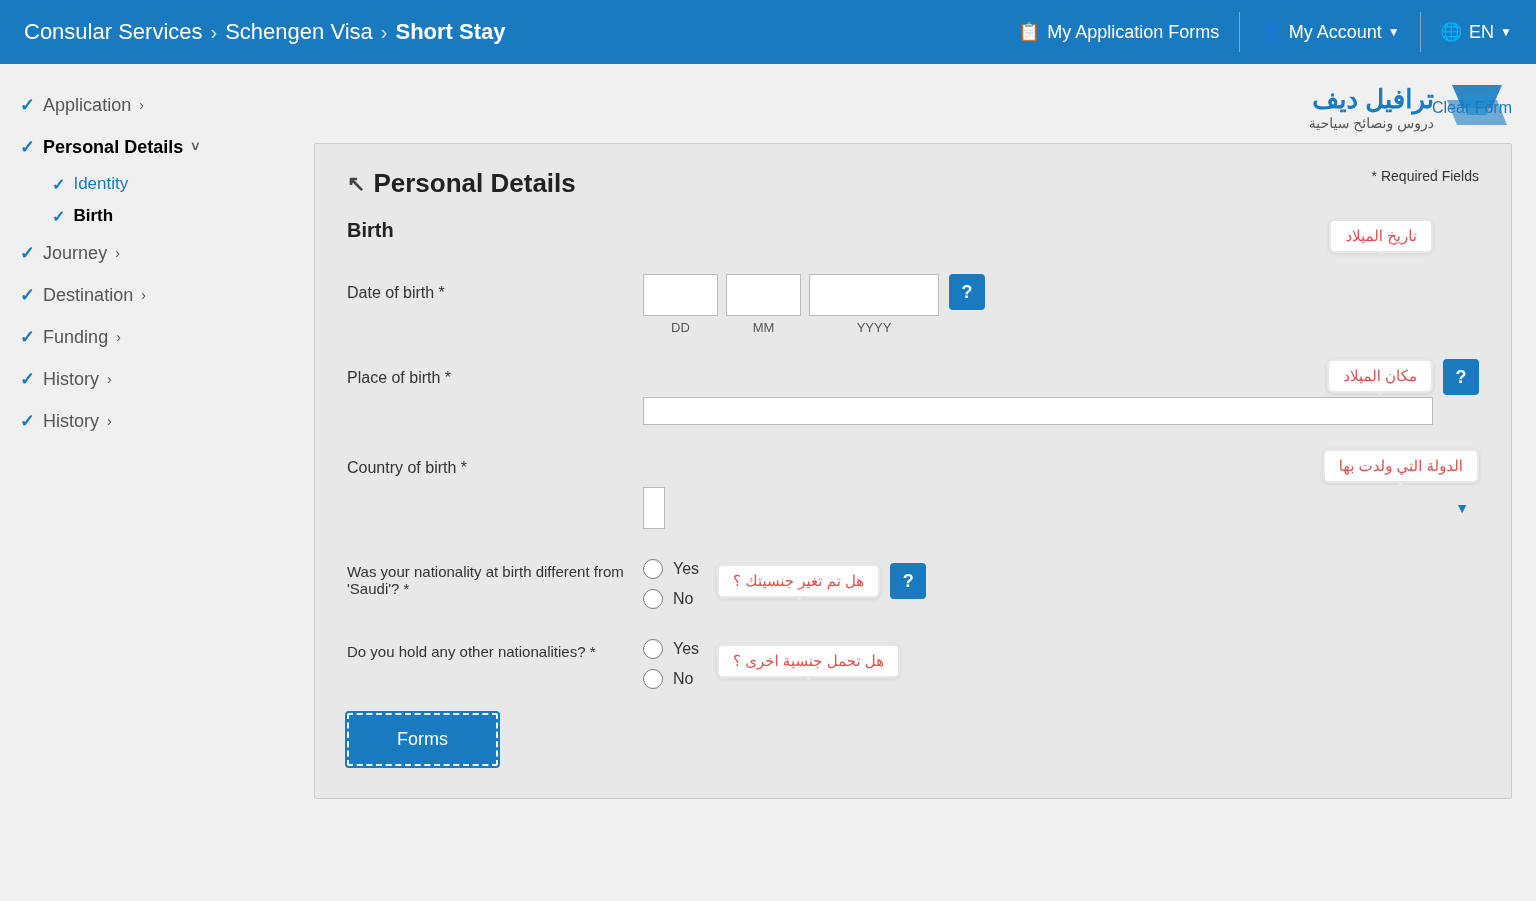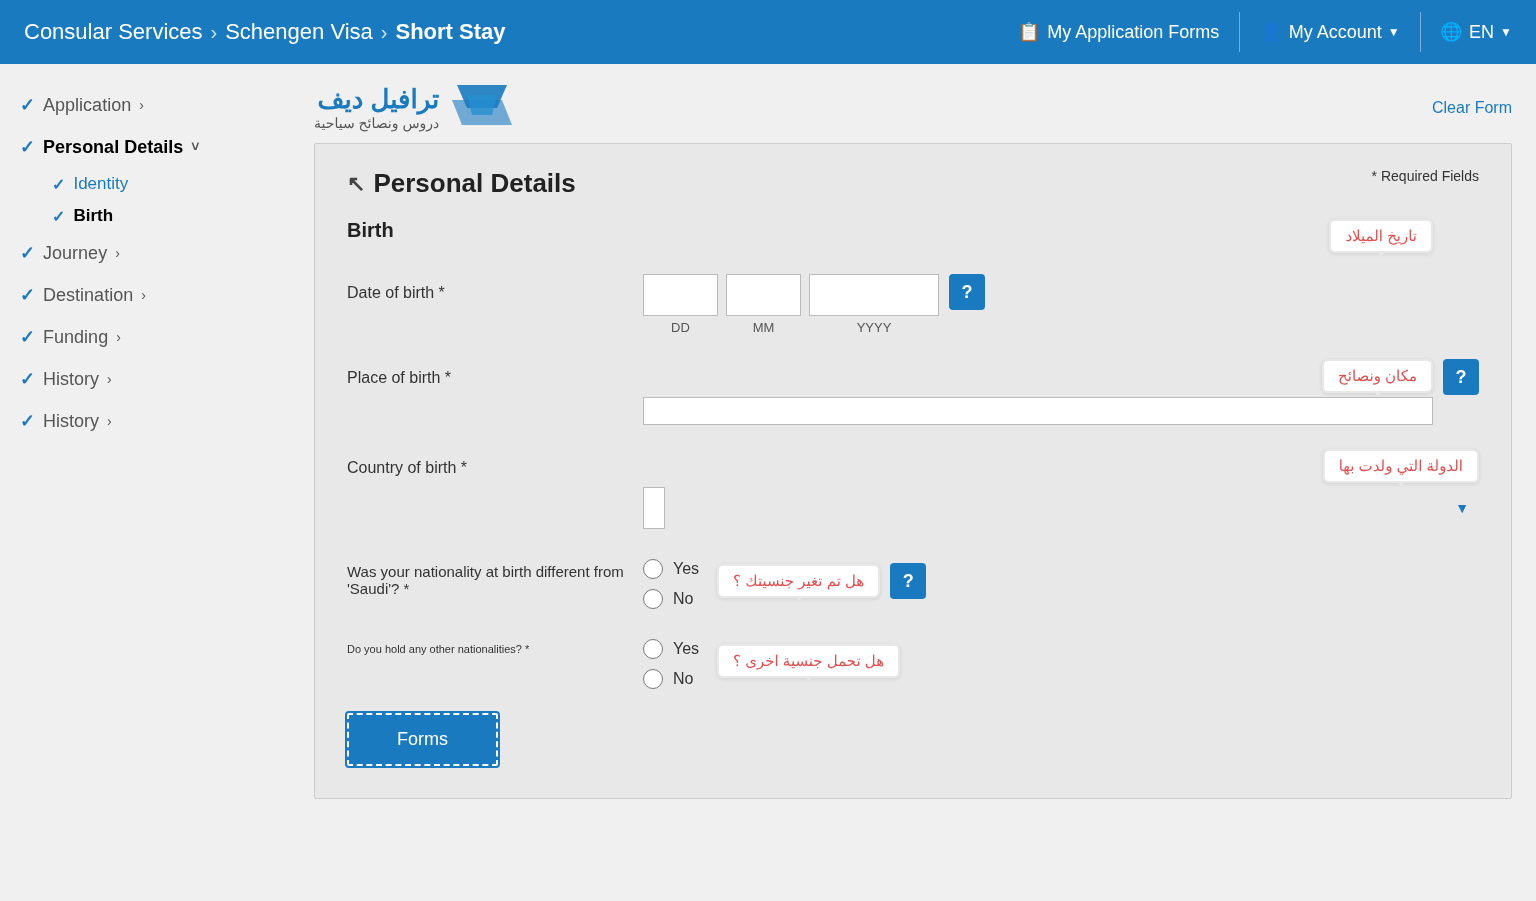--- a/index.html
+++ b/index.html
@@ -113,21 +113,21 @@
     .content-area {
       flex: 1;
       padding: 16px 24px 24px 24px;
       background: #f0f0f0;
     }
 
     
     .logo-row {
       display: flex;
       align-items: center;
-      justify-content: flex-start;
+      justify-content: flex-end;
       position: relative;
       margin-bottom: 8px;
     }
     .logo-container {
       display: flex;
       align-items: center;
       gap: 8px;
     }
     .logo-text {
       text-align: right;
@@ -526,21 +526,21 @@
           </div>
           <button class="help-btn">?</button>
         </div>
       </div>
 
       <div class="form-row">
         <div class="form-label">Place of birth *</div>
         <div class="form-control-area">
           <div style="flex:1; display:flex; flex-direction:column; gap:4px;">
             <div style="display:flex; justify-content:flex-end;">
-              <div class="arabic-bubble">مكان ونصائح</div>
+              <div class="arabic-bubble">مكان الميلاد</div>
             </div>
             <input type="text" class="text-input" style="width: 100%;">
           </div>
           <button class="help-btn">?</button>
         </div>
       </div>
 
       <div class="form-row">
         <div class="form-label">Country of birth *</div>
         <div class="form-control-area">
@@ -569,21 +569,21 @@
               <input type="radio" name="nationality_diff" value="no" style="">
               <span>No</span>
             </label>
           </div>
           <div class="arabic-bubble" style="align-self:center; margin-left:8px;">هل تم تغير جنسيتك ؟</div>
           <button class="help-btn" style="align-self:center;">?</button>
         </div>
       </div>
 
       <div class="form-row">
-        <div class="form-label" style="font-size:11px;">Do you hold any other nationalities? *</div>
+        <div class="form-label" style="font-size:15px;">Do you hold any other nationalities? *</div>
         <div class="form-control-area">
           <div class="radio-group">
             <label class="radio-item">
               <input type="radio" name="other_nationalities" value="yes" style="">
               <span>Yes</span>
             </label>
             <label class="radio-item">
               <input type="radio" name="other_nationalities" value="no" style="">
               <span>No</span>
             </label>

